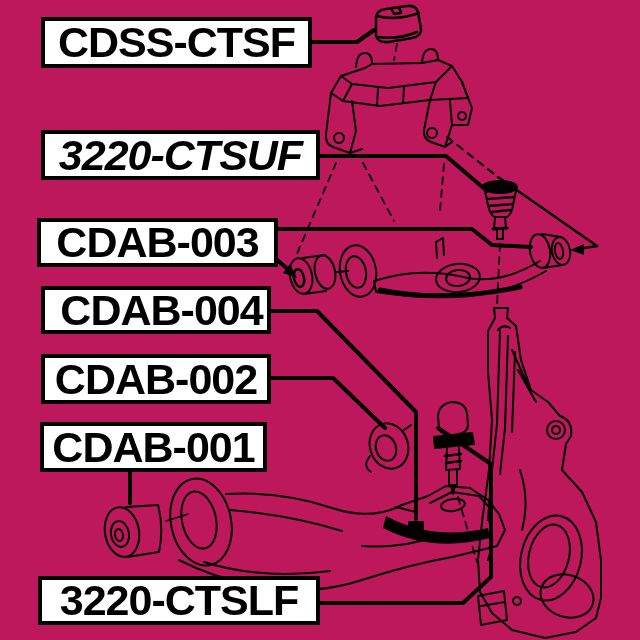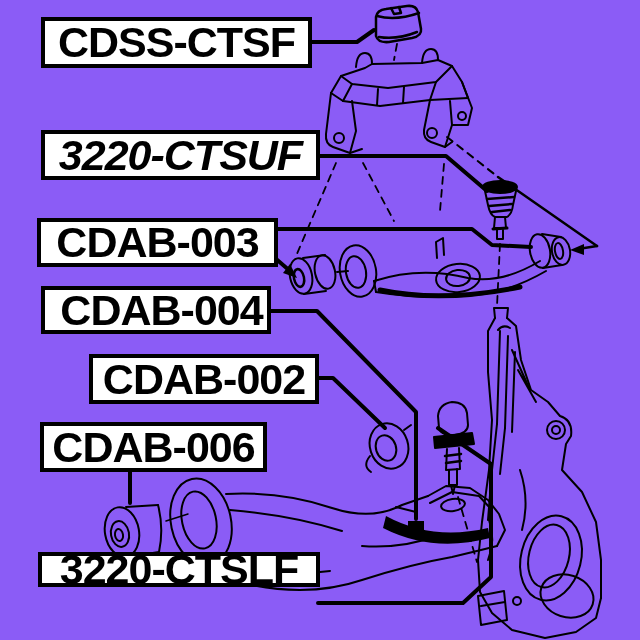--- a/index.html
+++ b/index.html
@@ -1,34 +1,34 @@
 <!DOCTYPE html>
 <html><head>
 <meta charset="utf-8">
 <style>
   html,body{margin:0;padding:0;background:#ffffff;}
   .canvas{
-    position:relative;width:640px;height:640px;background:#8b5cf6;overflow:hidden;
+    position:relative;width:640px;height:640px;background:#be185d;overflow:hidden;
     font-family:"Liberation Sans", sans-serif;
     text-align:center;
   }
   .drawing{position:absolute;left:0;top:0;width:640px;height:640px;}
   .part-label{
     position:absolute;display:flex;align-items:center;justify-content:center;
     background:#ffffff;border:4px solid #000000;box-sizing:border-box;
     font-weight:bold;color:#000000;white-space:nowrap;
     font-size:43px;letter-spacing:-1px;line-height:1;
   }
   .lbl-cdss {left:41px; top:17px;  width:271px;height:51px;}
   .lbl-ctsuf{left:41px; top:130px; width:279px;height:50px;font-style:italic;}
   .lbl-003  {left:37px; top:218px; width:241px;height:49px;}
   .lbl-004  {left:41px; top:286px; width:230px;height:48px;padding-left:11px;}
-  .lbl-002  {left:41px; top:354px; width:230px;height:50px;margin-left:48px;}
+  .lbl-002  {left:41px; top:354px; width:230px;height:50px;}
   .lbl-001  {left:40px; top:422px; width:227px;height:50px;}
-  .lbl-ctslf{left:38px; top:552px; width:282px;height:35px;}
+  .lbl-ctslf{left:38px; top:576px; width:282px;height:49px;}
 </style>
 </head>
 <body>
 
 <div class="canvas">
 
   <svg class="drawing" viewBox="0 0 640 640" fill="none" stroke="#000000" stroke-width="2" stroke-linecap="round" stroke-linejoin="round">
 
     <g stroke-width="4">
       <path d="M312,42 L357,42 L374,30"></path>
@@ -208,19 +208,19 @@
   <div class="part-label lbl-003">
       <span>CDAB-003</span>
     </div>
   <div class="part-label lbl-004">
       <span>CDAB-004</span>
     </div>
   <div class="part-label lbl-002">
       <span>CDAB-002</span>
     </div>
   <div class="part-label lbl-001">
-      <span>CDAB-006</span>
+      <span>CDAB-001</span>
     </div>
   <div class="part-label lbl-ctslf">
       <span>3220-CTSLF</span>
     </div>
 
 </div>
 
 </body></html>

